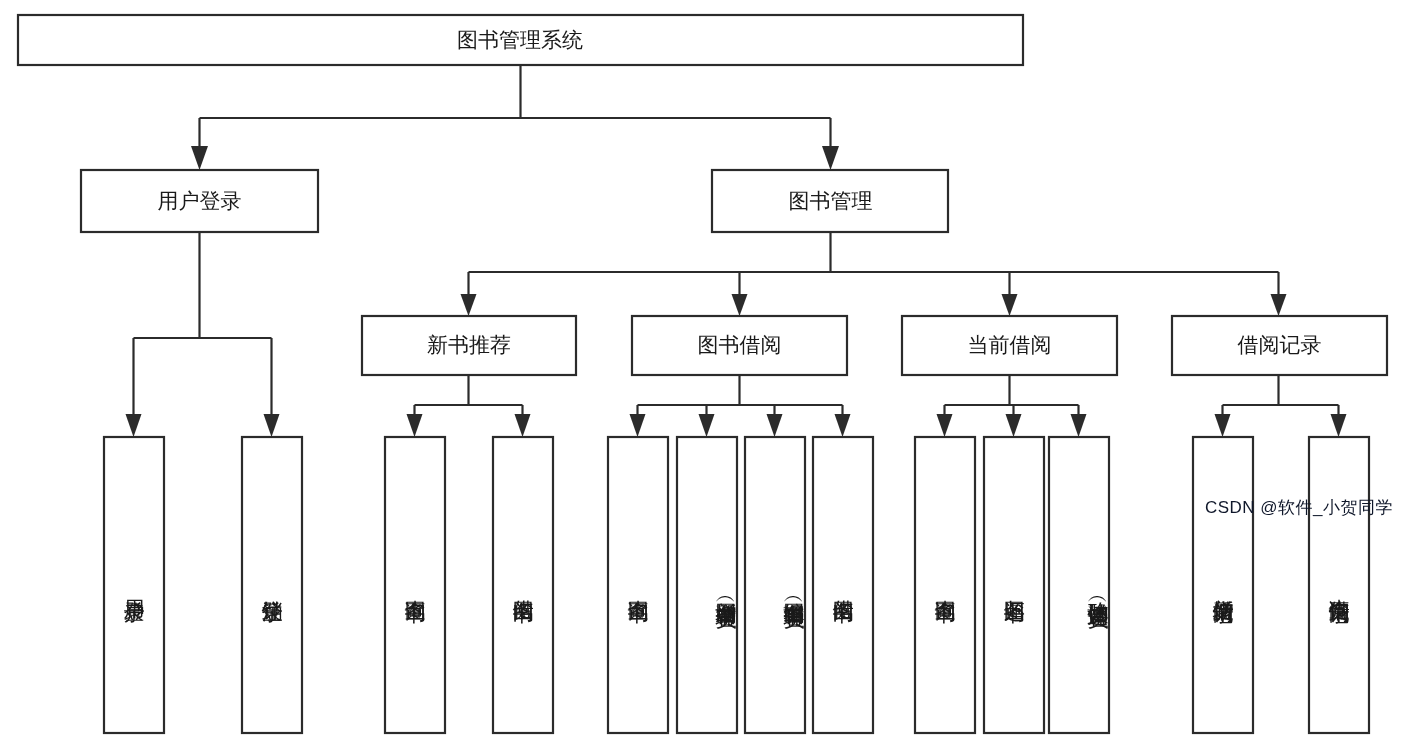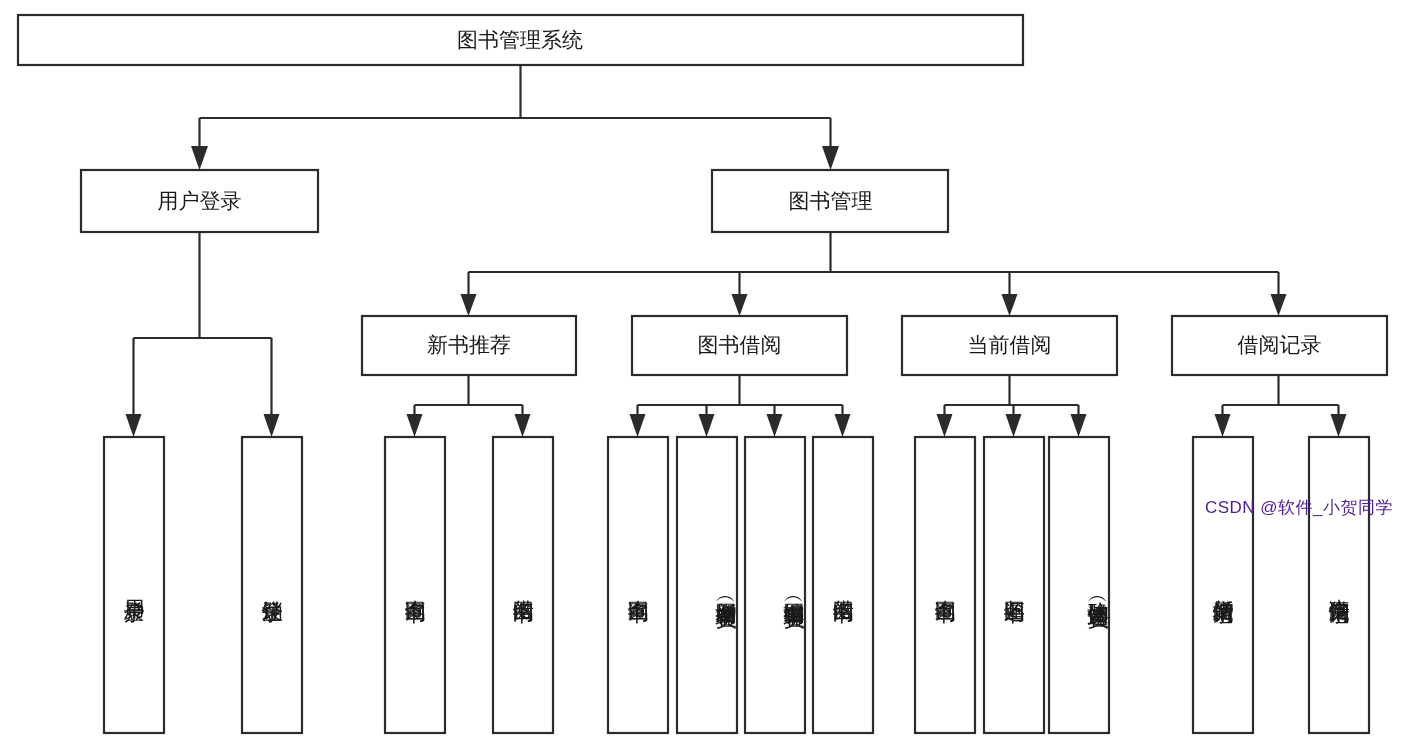--- a/index.html
+++ b/index.html
@@ -65,21 +65,21 @@
   }
   .leaf-label.centered {
     align-items: center;
   }
   .watermark {
     position: absolute;
     right: 12px;
     bottom: 6px;
     font-family: "Liberation Sans", "DejaVu Sans", sans-serif;
     font-size: 17px;
-    color: #4c1d95;
+    color: #0f172a;
     white-space: nowrap;
     letter-spacing: 0.5px;
     margin-top: 28px;
   }
 </style>
 </head>
 <body>
 
 <div id="diagram-root">
 

